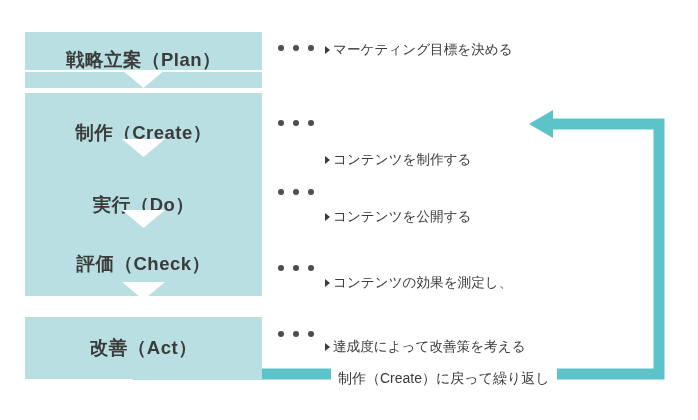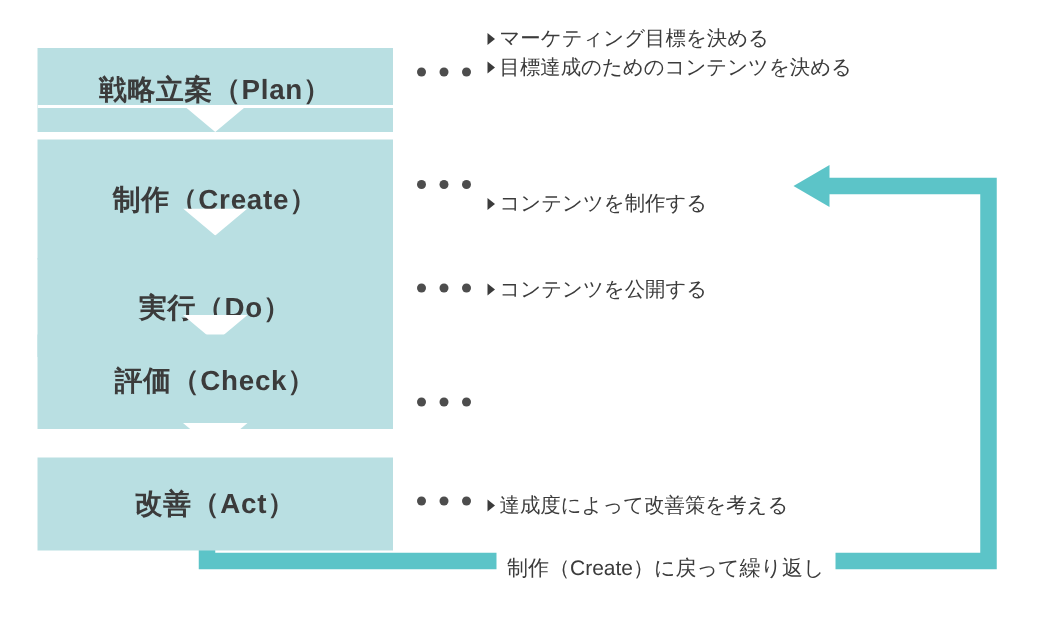--- a/index.html
+++ b/index.html
@@ -55,20 +55,21 @@
     position:absolute;
     left:325px;
   }
   .desc-line{
     font-size:13.6px;
     color:#3b3b3b;
     line-height:19px;
     white-space:nowrap;
     display:flex;
     align-items:flex-start;
+    margin-top:24px;
   }
   .tri{
     display:inline-block;
     width:0;height:0;
     border-left:5.5px solid #3b3b3b;
     border-top:4px solid transparent;
     border-bottom:4px solid transparent;
     margin-right:3px;
     margin-top:5.5px;
     flex:0 0 auto;
@@ -113,28 +114,28 @@
   <polygon points="97,0 140,0 118.5,18" fill="#ffffff"></polygon>
 </svg>
 
 <div class="stage-box" style="top:172px;height:66px;">
   <span class="stage-label">実行（Do）</span>
 </div>
 <svg class="notch" style="top:210px;">
   <polygon points="97,0 140,0 118.5,18" fill="#ffffff"></polygon>
 </svg>
 
-<div class="stage-box" style="top:223px;height:63px;">
+<div class="stage-box" style="top:233px;height:63px;">
   <span class="stage-label">評価（Check）</span>
 </div>
 <svg class="notch" style="top:282px;">
   <polygon points="97,0 140,0 118.5,18" fill="#ffffff"></polygon>
 </svg>
 
-<div class="stage-box" style="top:305px;height:62px;">
+<div class="stage-box" style="top:317px;height:62px;">
   <span class="stage-label">改善（Act）</span>
 </div>
 
 <div class="dots" style="left:278px;top:45px;">
   <span class="dot"></span>
   <span class="dot"></span>
   <span class="dot"></span>
 </div>
 <div class="dots" style="left:278px;top:120px;">
   <span class="dot"></span>
@@ -155,43 +156,43 @@
   <span class="dot"></span>
   <span class="dot"></span>
   <span class="dot"></span>
 </div>
 
 <div class="desc-group" style="top:16px;">
   <div class="desc-line">
     <span class="tri"></span>
     <span>マーケティング目標を決める</span>
   </div>
-  <div class="desc-line">
-    <span class="tri"></span>
-    <span>目標達成のためのコンテンツを決める</span>
-  </div>
 </div>
 
 <div class="desc-group" style="top:126px;">
   <div class="desc-line">
     <span class="tri"></span>
     <span>コンテンツを制作する</span>
   </div>
 </div>
 
 <div class="desc-group" style="top:183px;">
   <div class="desc-line">
     <span class="tri"></span>
     <span>コンテンツを公開する</span>
   </div>
 </div>
 
 <div class="desc-group" style="top:249px;">
+  <div class="desc-line">
+    <span class="tri"></span>
+    <span>コンテンツの効果を測定し、</span>
+  </div>
 </div>
 
-<div class="desc-group" style="top:327px;">
+<div class="desc-group" style="top:313px;">
   <div class="desc-line">
     <span class="tri"></span>
     <span>達成度によって改善策を考える</span>
   </div>
 </div>
 
 <div class="loop-label">制作（Create）に戻って繰り返し</div>
 
 </body></html>

